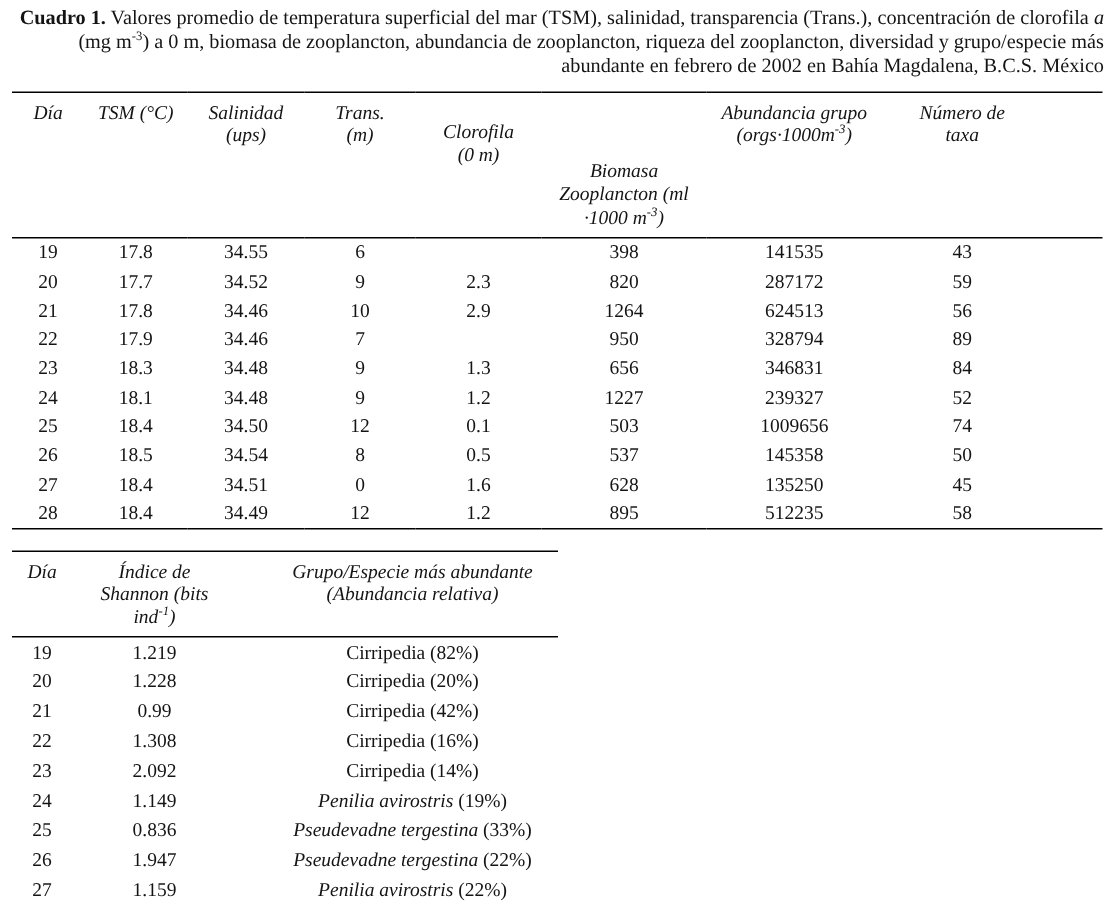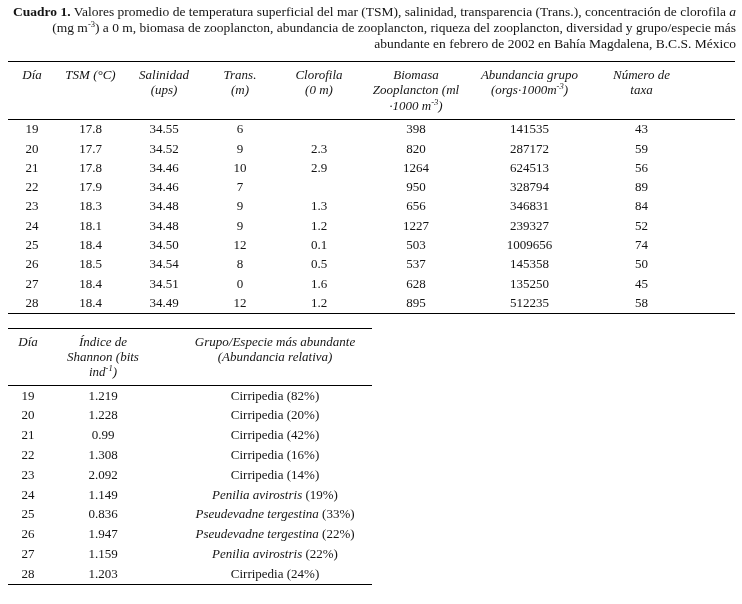--- a/index.html
+++ b/index.html
@@ -61,22 +61,22 @@
     vertical-align: middle;
     padding: 0;
   }
   .t1 tbody td { height: 19.3px; }
   .t2 tbody td { height: 19.8px; }
   .t1 th:last-child, .t1 td:last-child { padding-right: 40px; }
   .t2 th:last-child, .t2 td:last-child { padding-left: 20px; }
   .hw { margin: 0 auto; }
   .hw-sal   { max-width: 60px; }
   .hw-trans { max-width: 42px; }
-  .hw-clor  { max-width: 55px; }
-  .hw-biom  { max-width: 104px; }
+  .hw-clor  { max-width: 55px; margin-top: 13px; }
+  .hw-biom  { max-width: 104px; margin-top: 39px; }
   .hw-abun  { max-width: 114px; }
   .hw-taxa  { max-width: 72px; }
   .hw-shan  { max-width: 90px; }
   .hw-grupo { max-width: 198px; text-align: center; }
   .italic { font-style: italic; }
   .roman  { font-style: normal; }
 </style>
 </head>
 <body>
 

